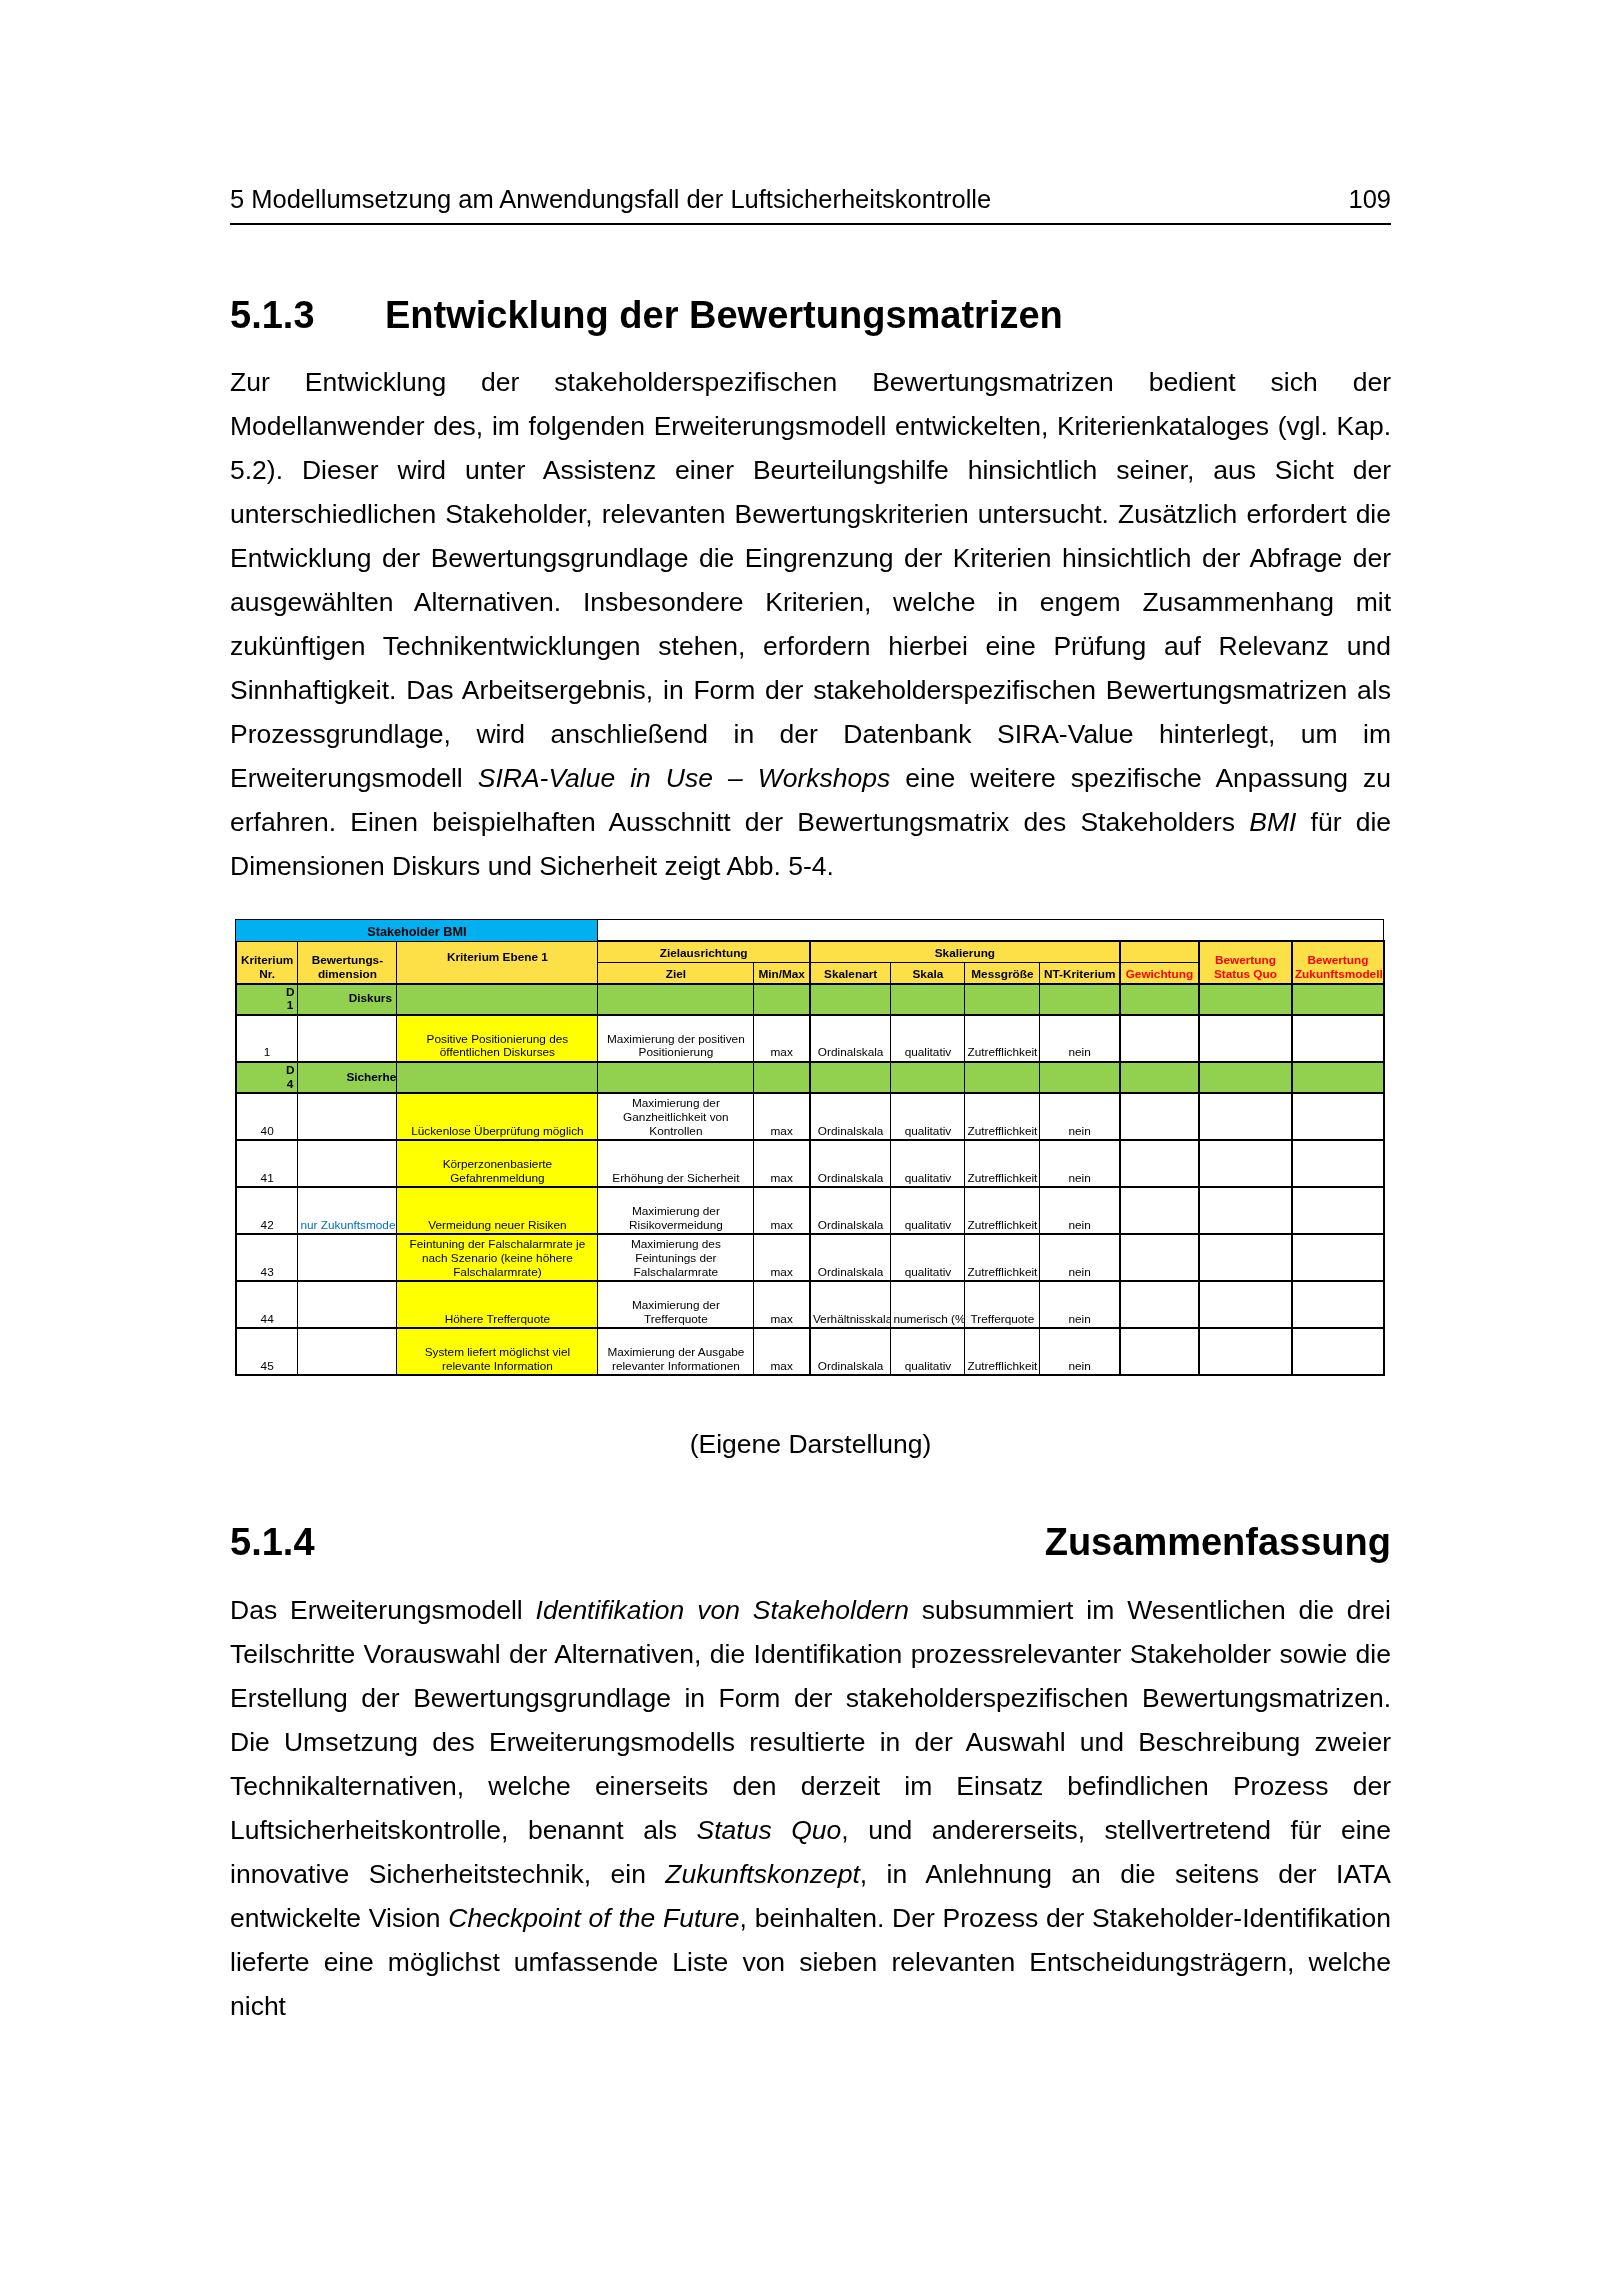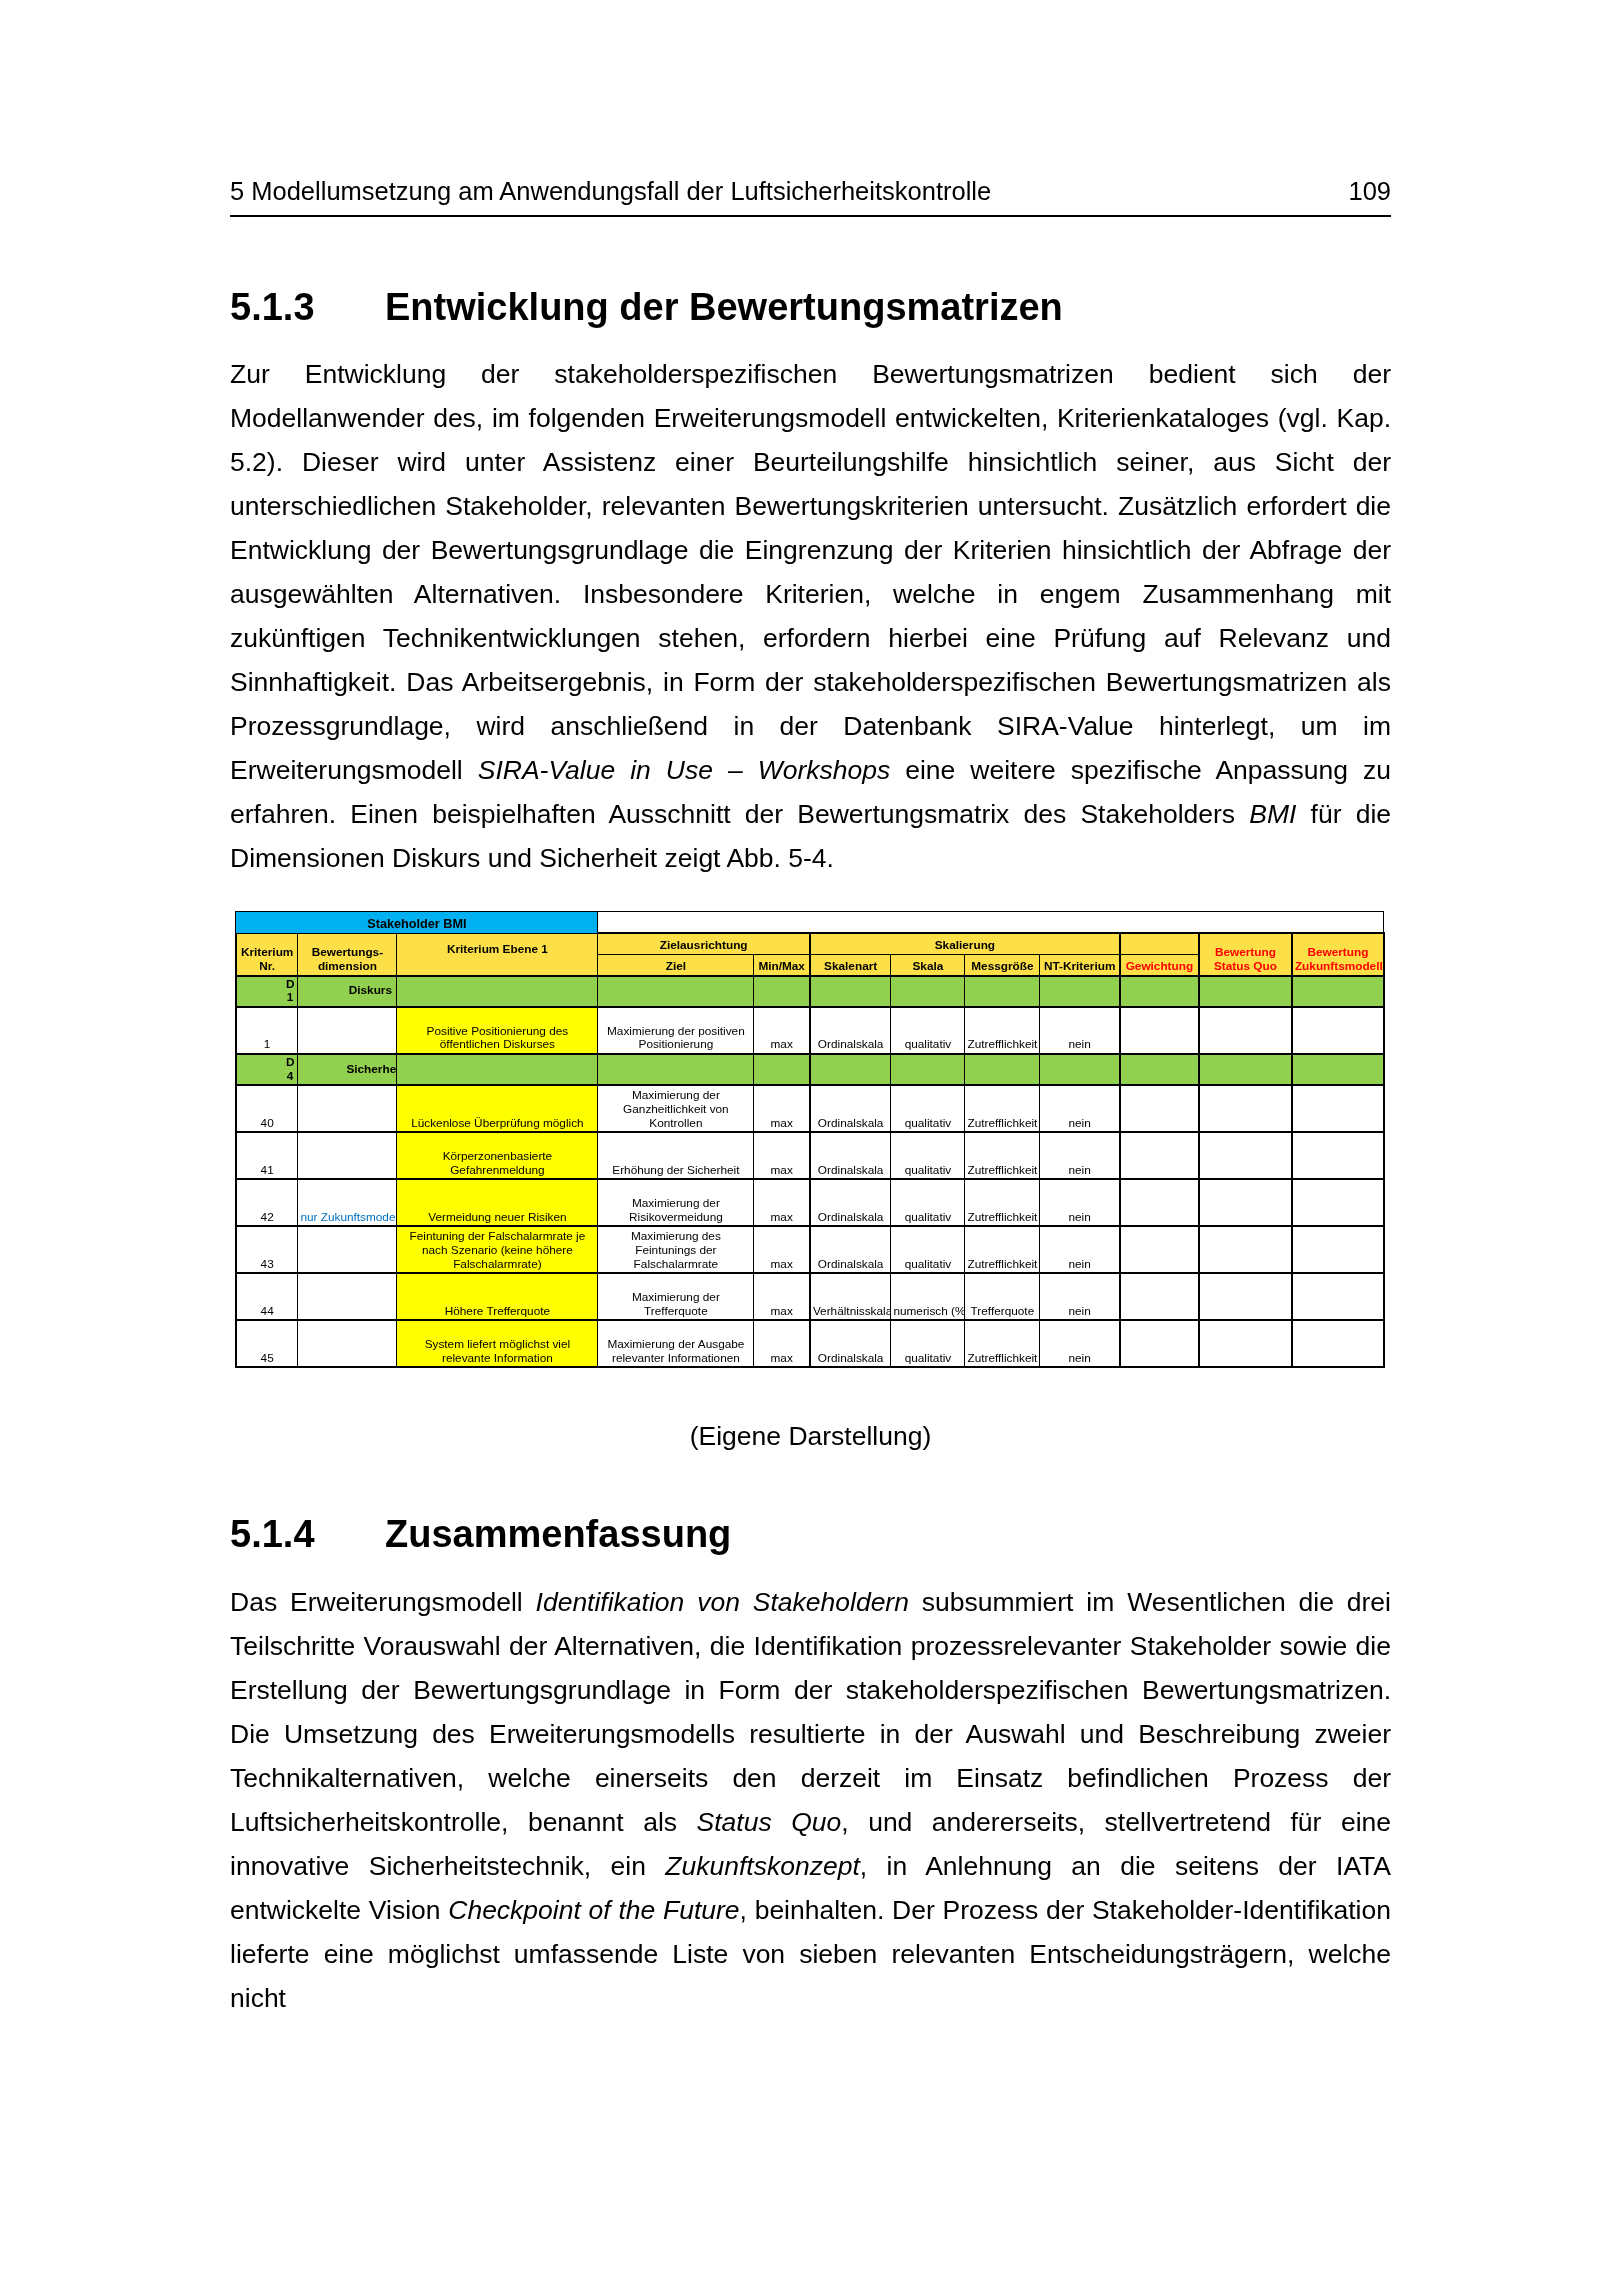--- a/index.html
+++ b/index.html
@@ -1,32 +1,32 @@
 <!DOCTYPE html>
 <html lang="de"><head>
 <meta charset="utf-8">
 <style>
   html,body{margin:0;padding:0;}
   body{
     width:1621px;height:2293px;background:#ffffff;position:relative;
     font-family:"Liberation Sans", sans-serif;color:#000;
     -webkit-font-smoothing:antialiased;
   }
-  .content{position:absolute;left:230px;top:4px;width:1161px;}
+  .content{position:absolute;left:230px;top:12px;width:1161px;}
 
   
   .running-head{
     margin-top:173px;display:flex;justify-content:space-between;align-items:flex-end;
     font-size:25.5px;line-height:29px;padding-bottom:8.8px;border-bottom:2px solid #000;
   }
 
   
   .sec-heading{margin-top:69px;font-size:38px;font-weight:bold;display:flex;}
   .sec-heading .num{display:inline-block;width:155px;flex:0 0 155px;}
-  .sec-heading.second{margin-top:51px;}
+  .sec-heading.second{margin-top:51px;justify-content:space-between;}
 
   
   .bodytext{
     margin-top:23.5px;font-size:26.5px;line-height:44px;text-align:justify;
     hyphens:none;
   }
 
   
   .fig-table-wrap{margin-top:31px;margin-left:4.9px;}
   table.matrix{

